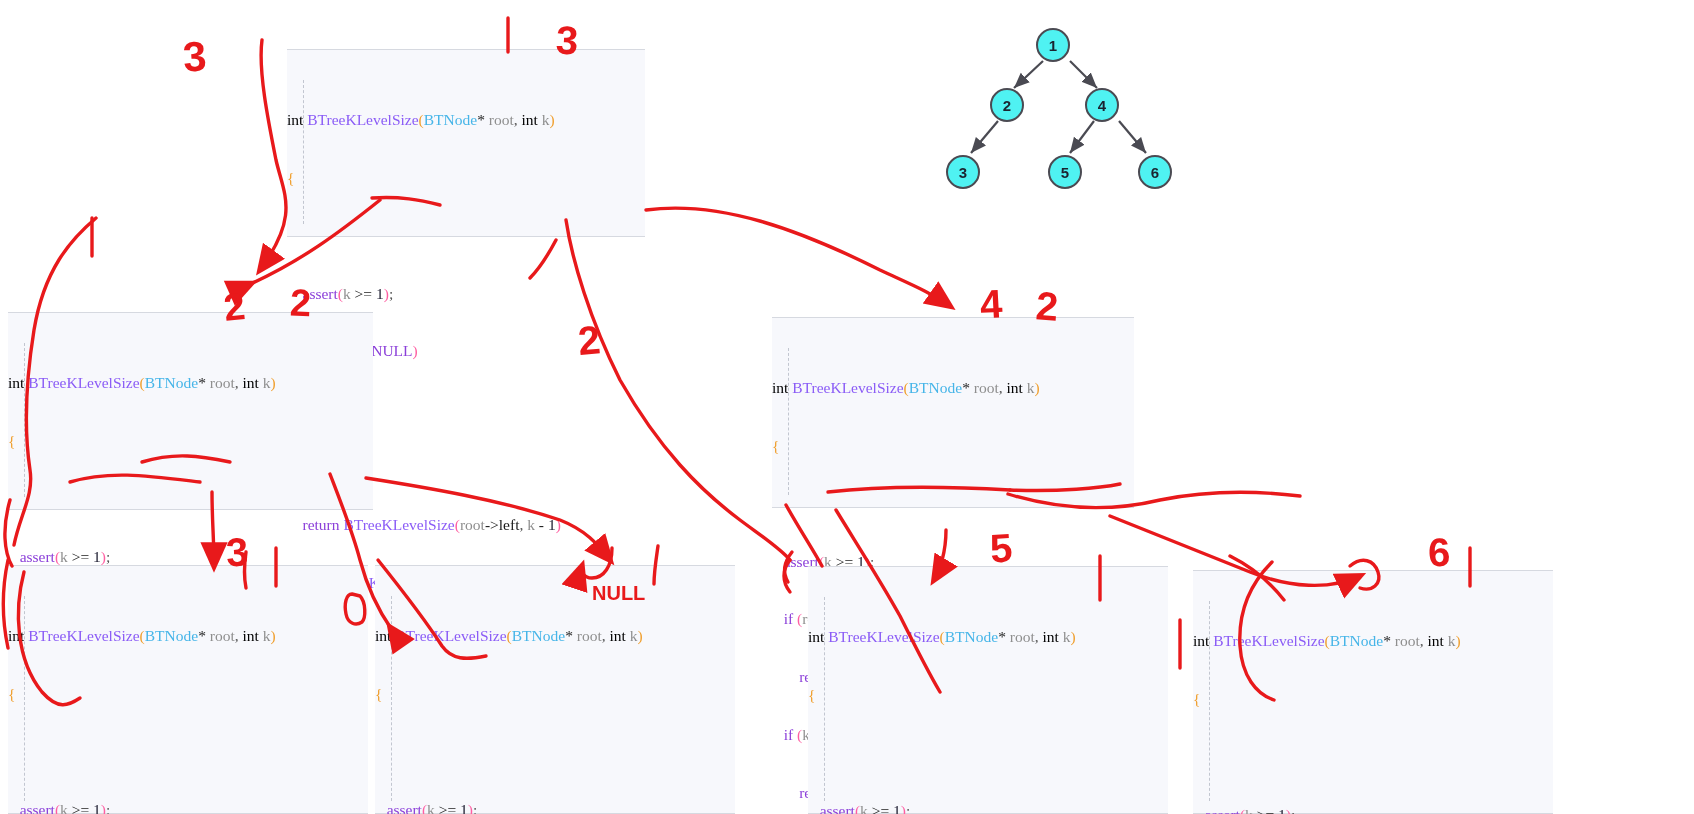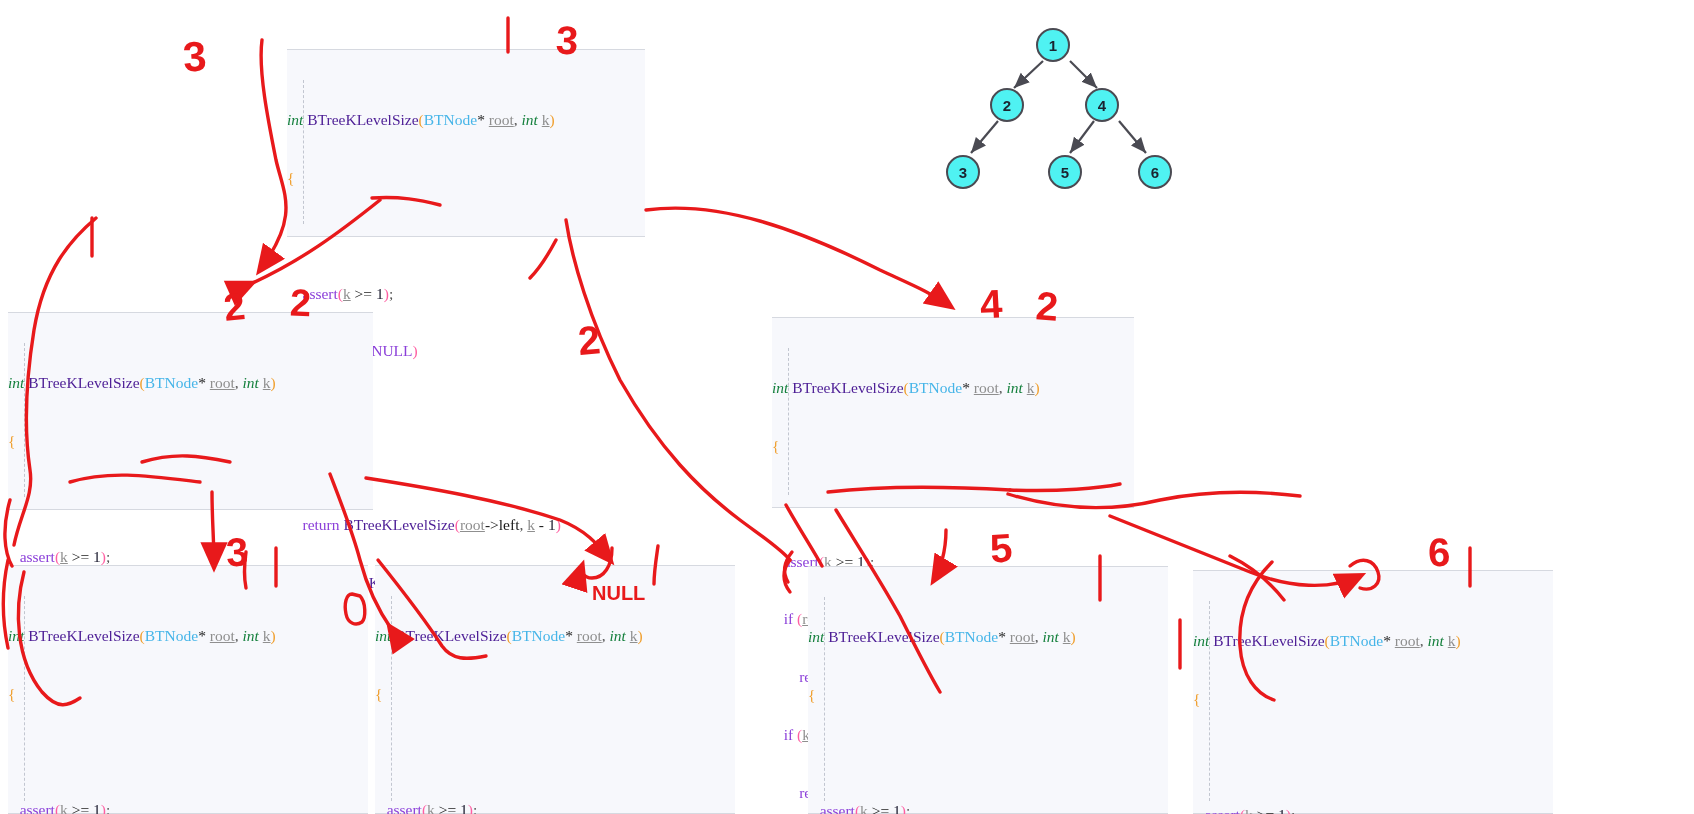--- a/index.html
+++ b/index.html
@@ -36,25 +36,25 @@
   .indent-guide {
     position: absolute;
     top: 30px; bottom: 12px;
     width: 0;
     border-left: 1px dashed #c2c6d0;
     z-index: 3;
     pointer-events: none;
   }
 
   
-  .t-kw    { color: #15803d; font-style: italic; }            
-  .t-fn    { color: #4c1d95; }            
+  .t-kw    { color: #000000; }            
+  .t-fn    { color: #8b5cf6; }            
   .t-type  { color: #46b5e8; }            
   .t-op    { color: #1a1a1a; }            
-  .t-var   { color: #8f8f8f; text-decoration: underline; }            
+  .t-var   { color: #8f8f8f; }            
   .t-paren { color: #f0a030; }            
   .t-brace { color: #f0a030; }            
   .t-ctl   { color: #8b3fd9; }            
   .t-pink  { color: #ff5fa2; }            
   .t-null  { color: #8b3fd9; }            
   .t-num   { color: #1a1a2e; }            
   .t-punct { color: #555555; }
 
   
   #tree { position: absolute; left: 930px; top: 8px; width: 290px; height: 200px; z-index: 1; }

